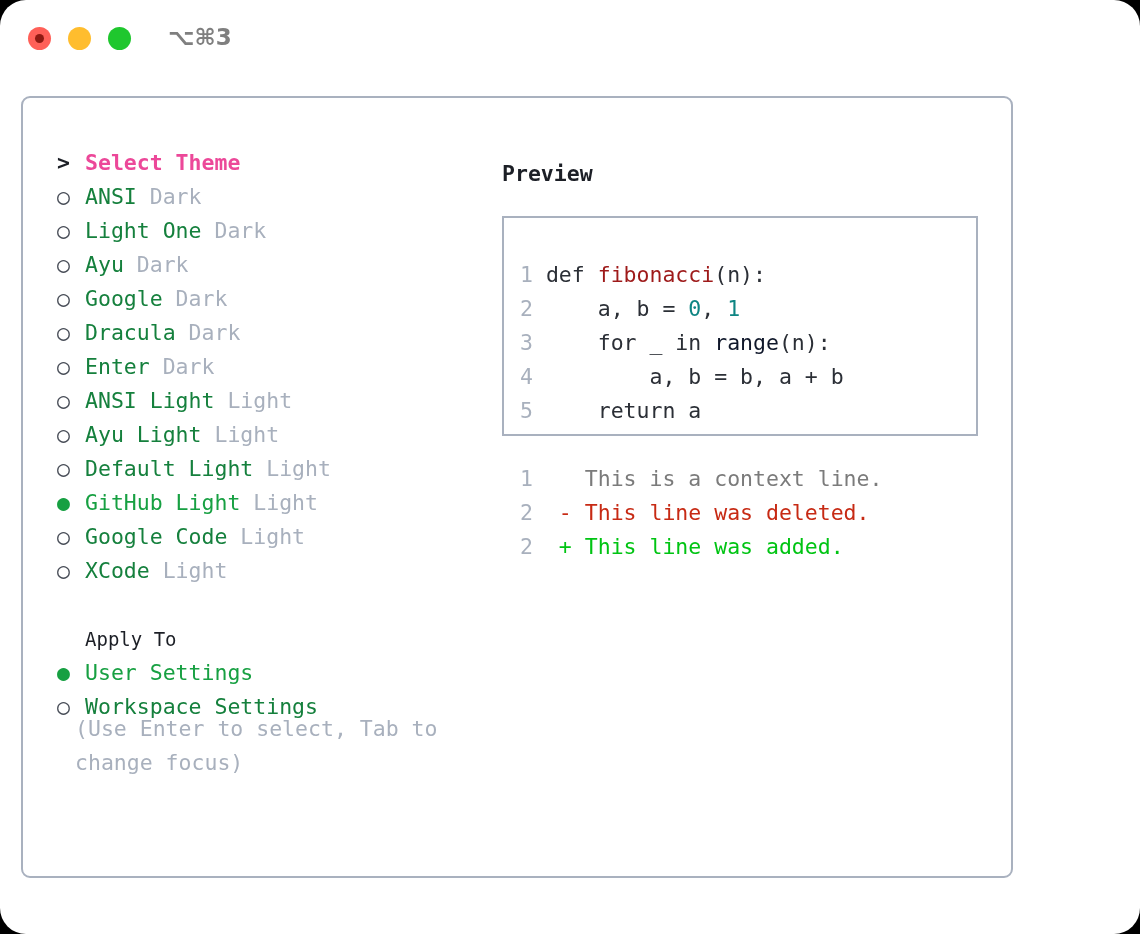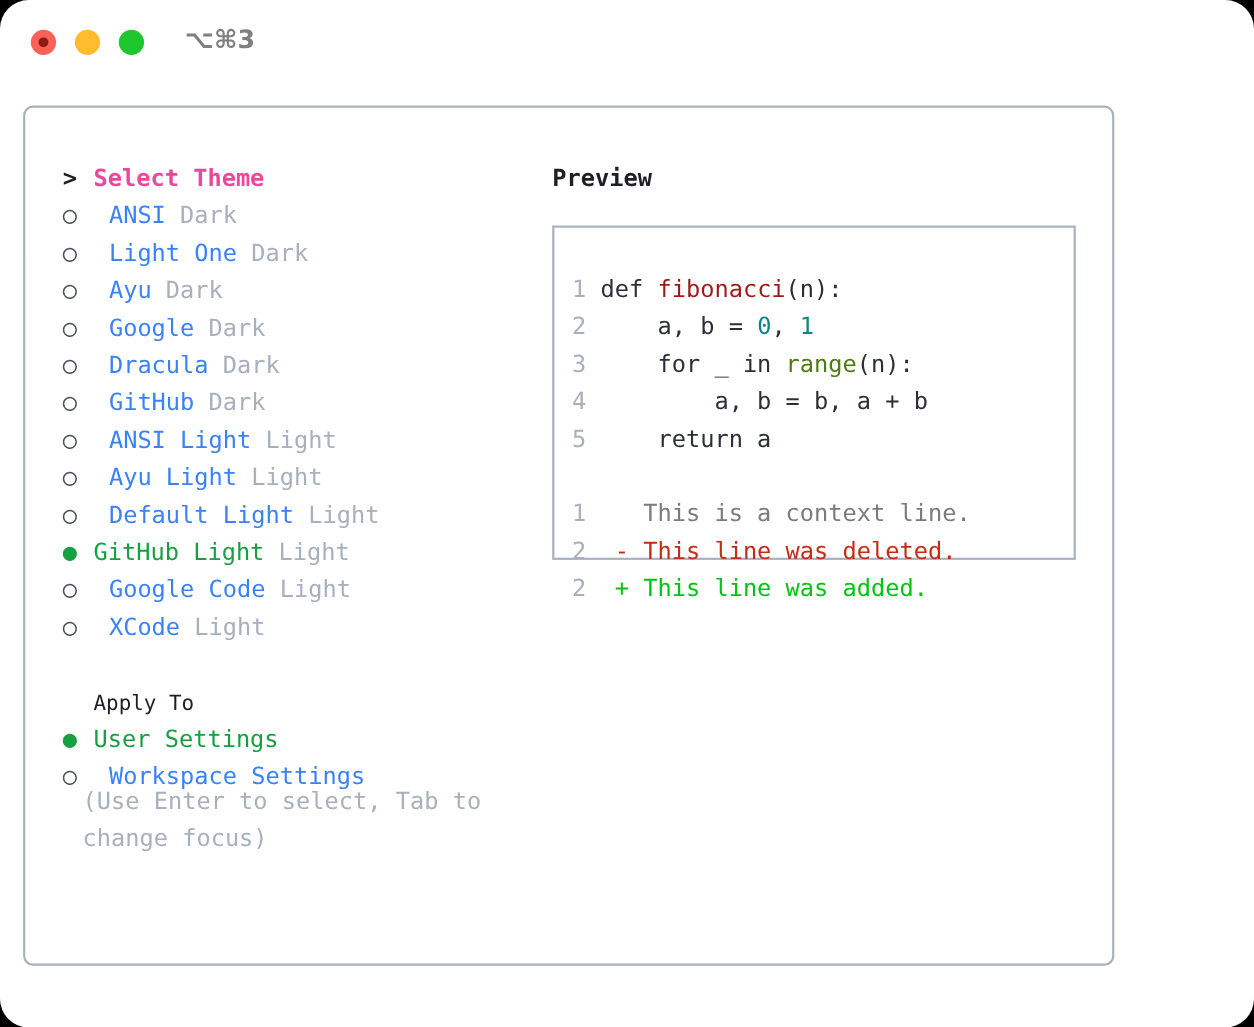--- a/index.html
+++ b/index.html
@@ -103,21 +103,21 @@
     position: absolute;
     left: 46px;
     top: 0;
     white-space: pre;
   }
 
   .header-row { font-weight: bold; color: #1c1f26; }
   .header-row .marker { color: #1c1f26; font-weight: bold; }
   .header-row .rowlabel { font-weight: bold; color: #ec4899; }
 
-  .name        { color: #3b82f6; margin-left: 14px; }
+  .name        { color: #15803d; }
   .name-sel    { color: #17a042; }
   .cat         { color: #a8b0bd; }
   .mk-off      { color: #4a4f59; }
   .mk-on       { color: #17a042; }
 
   .spacer-row  { height: 34px; }
 
   .section-label {
     position: relative;
     height: 34px;
@@ -135,52 +135,52 @@
     font-size: 21.5px;
     line-height: 34px;
     color: #a8b0bd;
     margin-left: 36px;
   }
 
   
   .right-col {
     position: absolute;
     left: 479px;
-    top: 48px;
+    top: 59px;
     width: 490px;
   }
   .preview-title {
     font-size: 21.5px;
     font-weight: bold;
     color: #1c1f26;
     line-height: 34px;
   }
   .preview-box {
     position: absolute;
     left: 0px;
     top: 59px;
     width: 476px;
-    height: 304px;
+    height: 220px;
     border: 2px solid #a9b1bf;
     box-sizing: border-box;
     background: #ffffff;
   }
   .code {
     position: absolute;
     left: 16px;
     top: 40px;
     font-size: 21.5px;
     line-height: 34px;
     white-space: pre;
   }
   .ln   { color: #a8b0bd; }
   .plain{ color: #2b2f36; }
   .fn   { color: #9e1a1a; }
   .num  { color: #0e8583; }
-  .kwfn { color: #4d7c0f; }
+  .kwfn { color: #0f172a; }
   .ctx  { color: #7b7b7b; margin-top: 10px; }
   .del  { color: #c72a14; }
   .add  { color: #00c413; }
   .codeline { display: block; }
   .blankline { display: block; height: 34px; }
 </style>
 </head>
 <body>
 
 <div class="window">
@@ -195,21 +195,21 @@
   <div class="panel">
 
     <div class="left-col">
       <div id="theme-list">
           <div class="row header-row"><span class="marker">&gt;</span><span class="rowlabel">Select Theme</span></div>
           <div class="row"><span class="marker mk-off">○</span><span class="rowlabel"><span class="name">ANSI</span><span class="cat"> Dark</span></span></div>
           <div class="row"><span class="marker mk-off">○</span><span class="rowlabel"><span class="name">Light One</span><span class="cat"> Dark</span></span></div>
           <div class="row"><span class="marker mk-off">○</span><span class="rowlabel"><span class="name">Ayu</span><span class="cat"> Dark</span></span></div>
           <div class="row"><span class="marker mk-off">○</span><span class="rowlabel"><span class="name">Google</span><span class="cat"> Dark</span></span></div>
           <div class="row"><span class="marker mk-off">○</span><span class="rowlabel"><span class="name">Dracula</span><span class="cat"> Dark</span></span></div>
-          <div class="row"><span class="marker mk-off">○</span><span class="rowlabel"><span class="name">GitHub</span><span class="cat"> Dark</span></span></div>
+          <div class="row"><span class="marker mk-off">○</span><span class="rowlabel"><span class="name">Enter</span><span class="cat"> Dark</span></span></div>
           <div class="row"><span class="marker mk-off">○</span><span class="rowlabel"><span class="name">ANSI Light</span><span class="cat"> Light</span></span></div>
           <div class="row"><span class="marker mk-off">○</span><span class="rowlabel"><span class="name">Ayu Light</span><span class="cat"> Light</span></span></div>
           <div class="row"><span class="marker mk-off">○</span><span class="rowlabel"><span class="name">Default Light</span><span class="cat"> Light</span></span></div>
           <div class="row"><span class="marker mk-on">●</span><span class="rowlabel"><span class="name-sel">GitHub Light</span><span class="cat"> Light</span></span></div>
           <div class="row"><span class="marker mk-off">○</span><span class="rowlabel"><span class="name">Google Code</span><span class="cat"> Light</span></span></div>
           <div class="row"><span class="marker mk-off">○</span><span class="rowlabel"><span class="name">XCode</span><span class="cat"> Light</span></span></div>
         </div>
       <div id="apply-block">
           <div class="spacer-row"></div>
           <div class="section-label">

